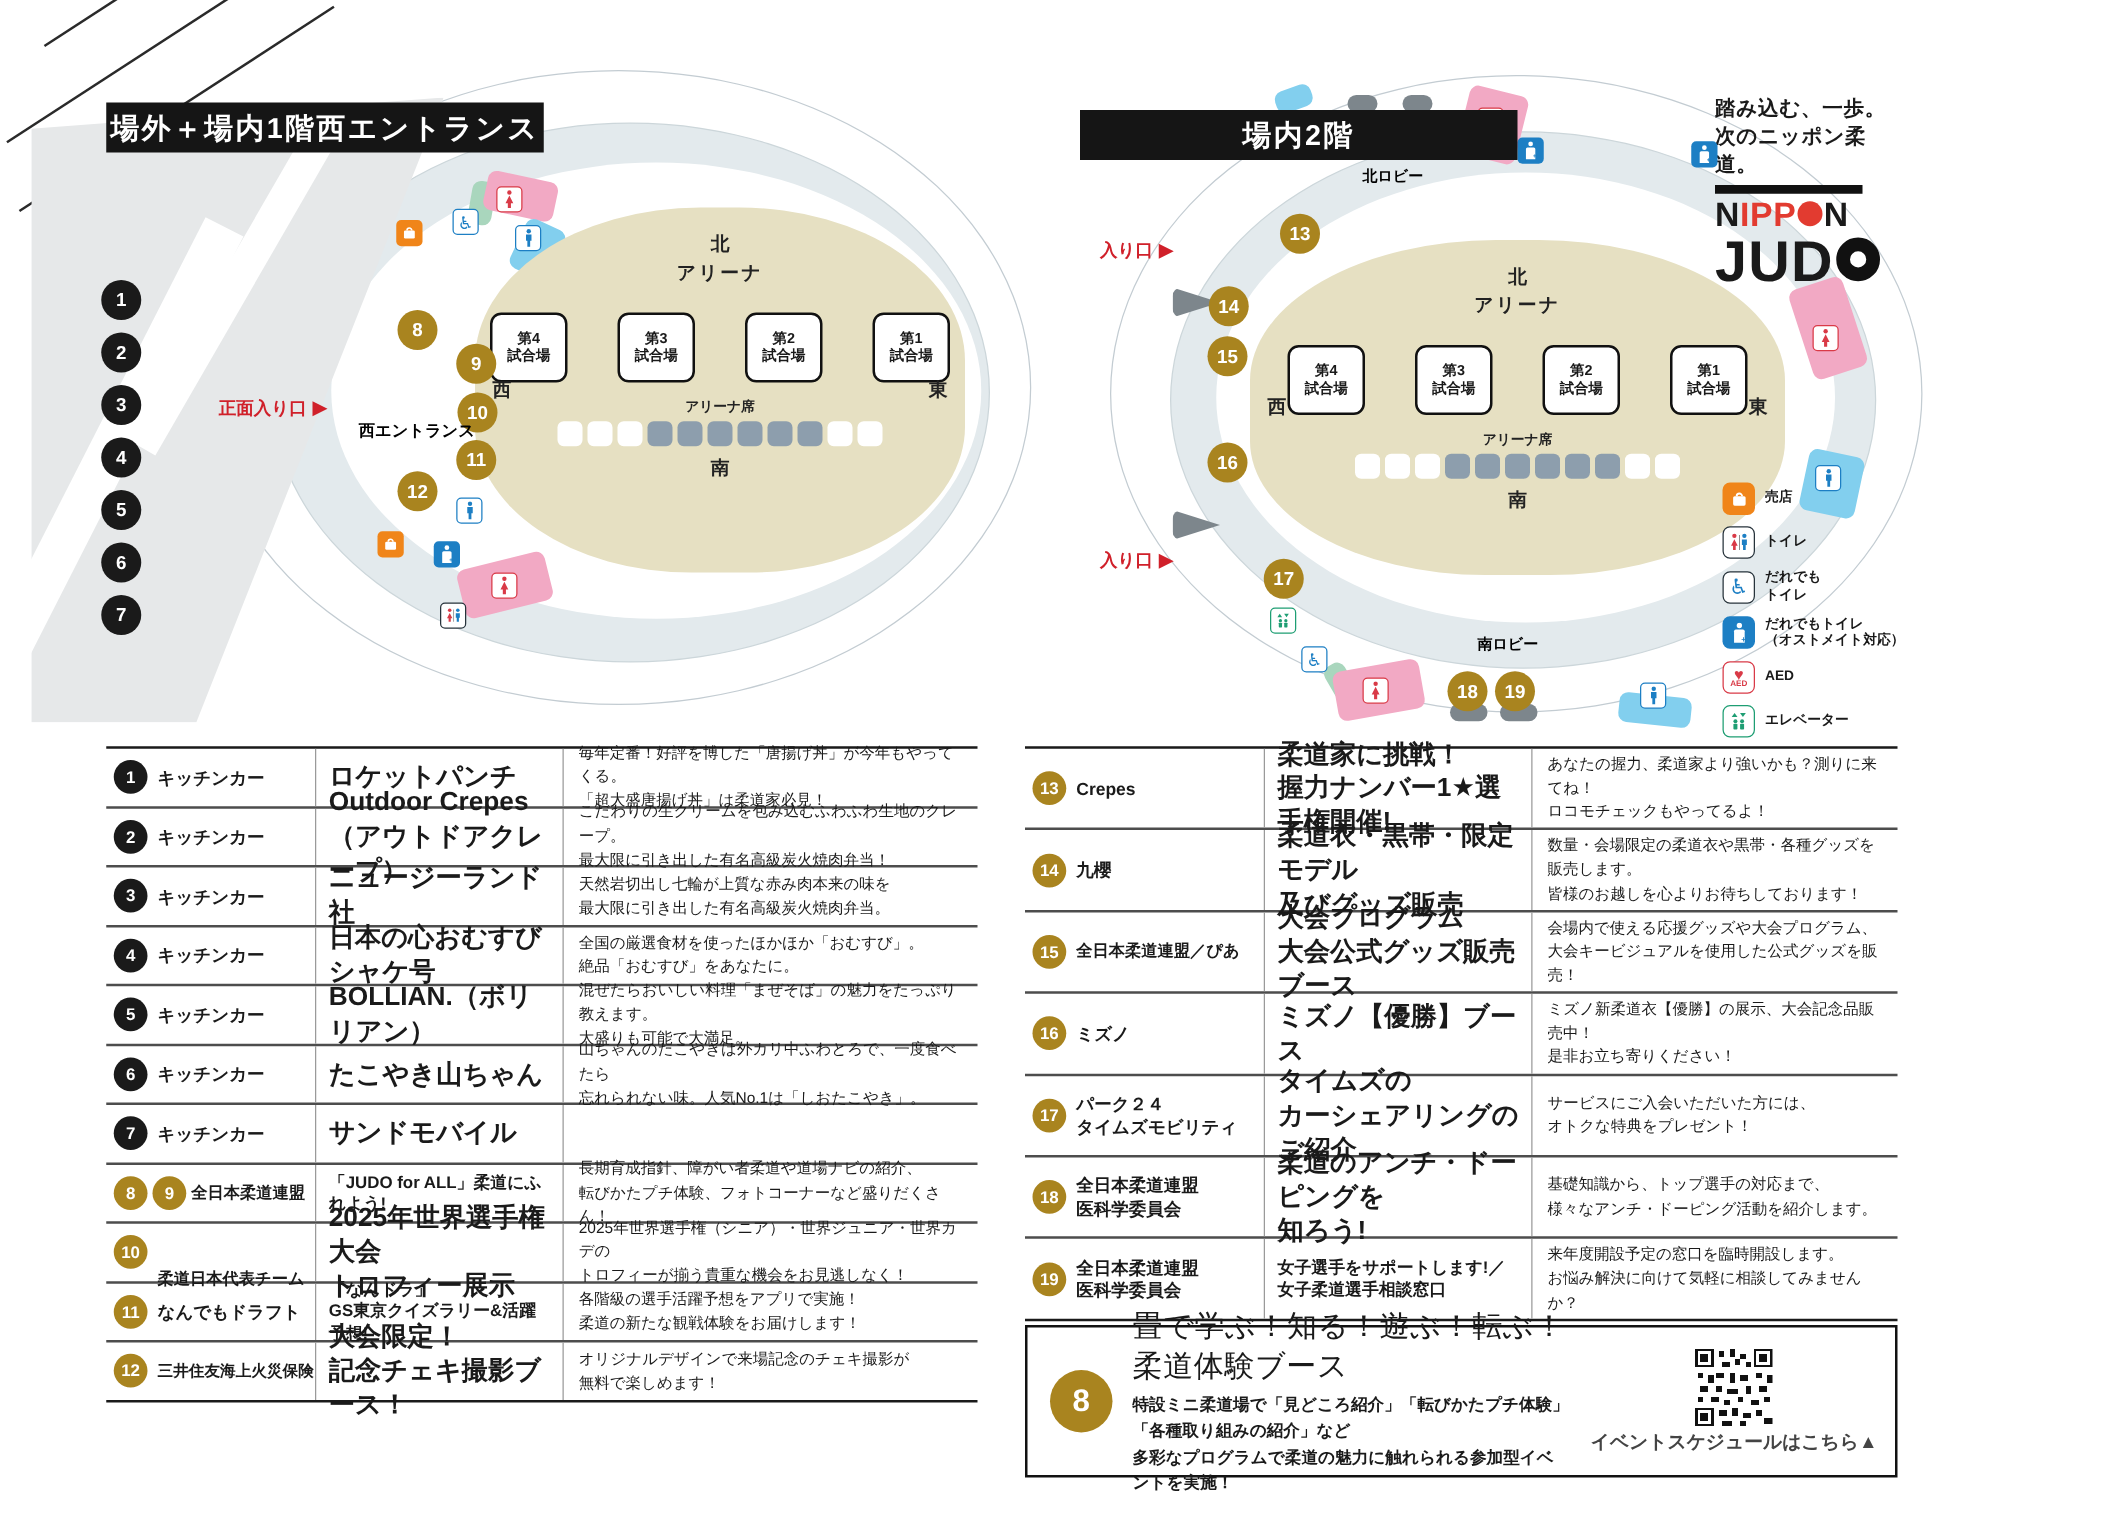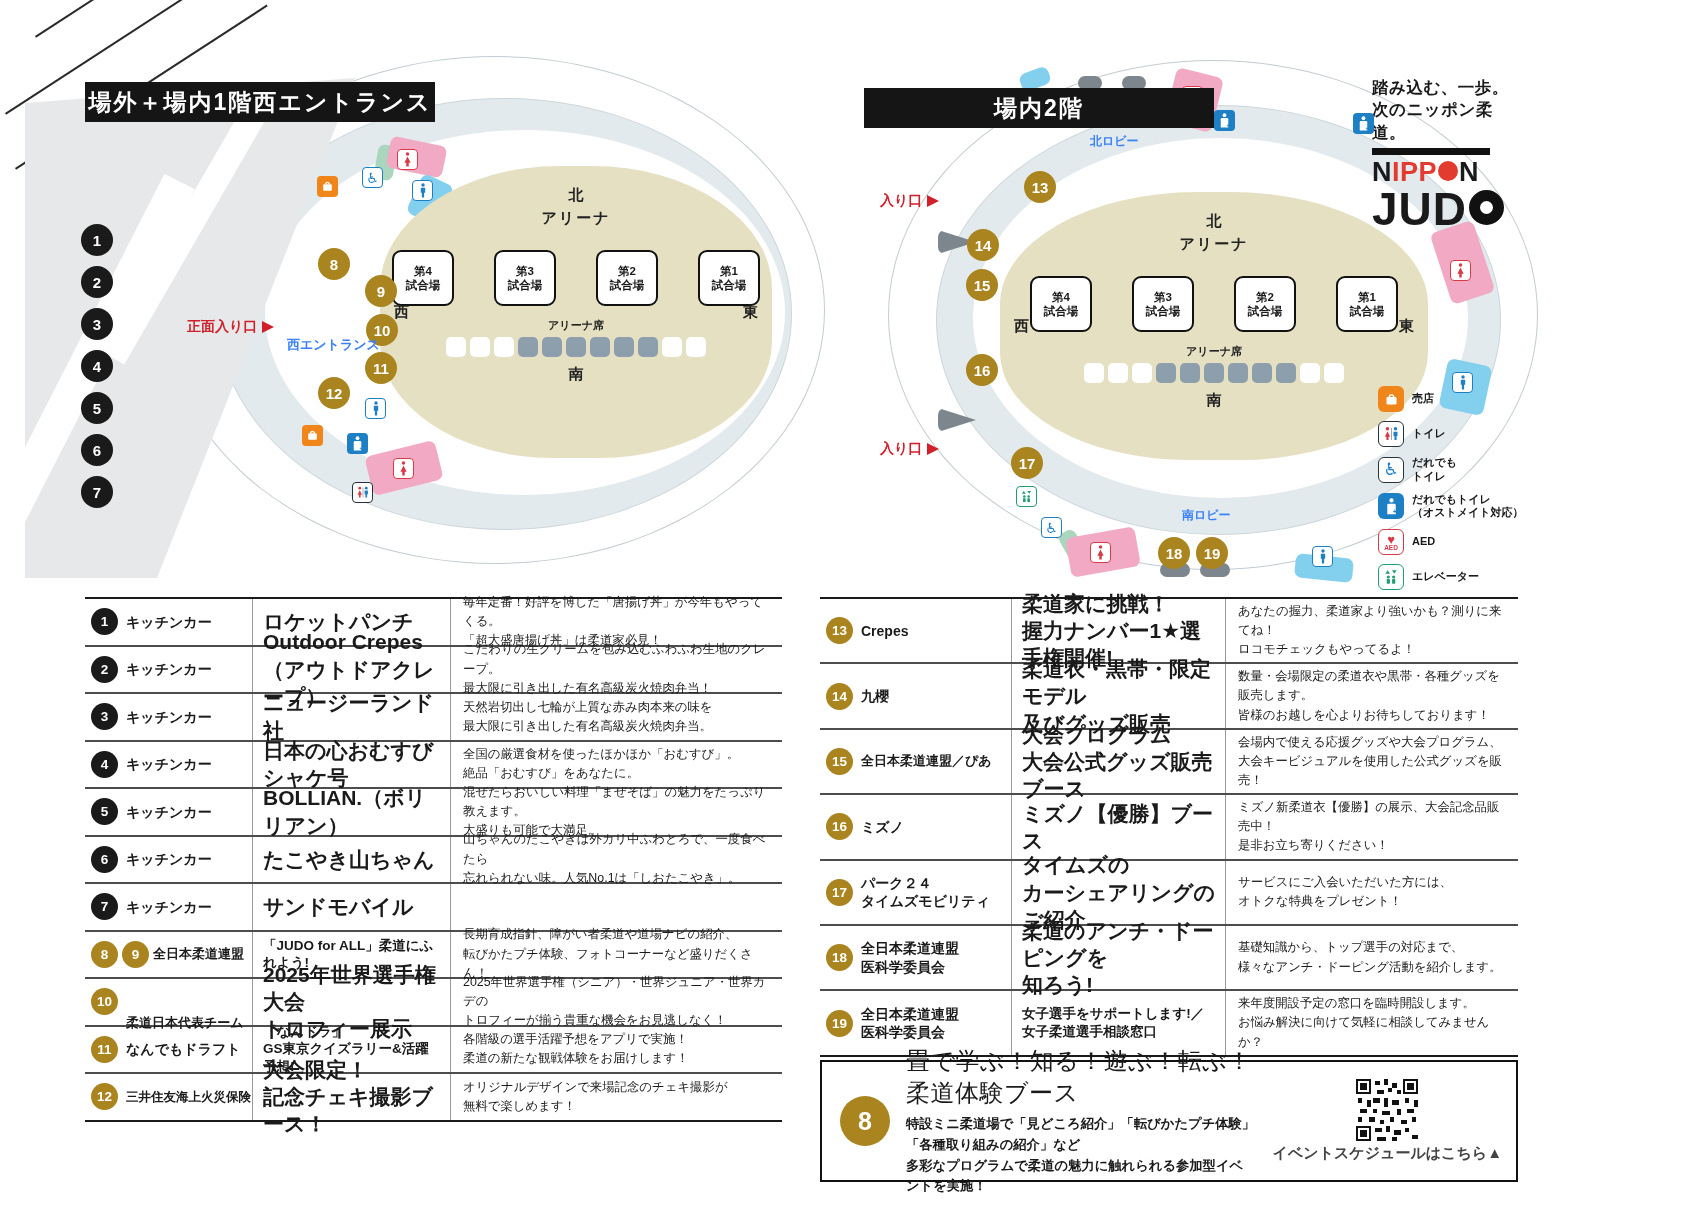--- a/index.html
+++ b/index.html
@@ -30,21 +30,21 @@
   .seat{width:20px;height:20px;border-radius:5px;background:#fff;}
   .seat.g{background:#8d9ead;}
   .marker{position:absolute;width:32px;height:32px;border-radius:50%;color:#fff;font-weight:800;
           font-size:15px;display:flex;align-items:center;justify-content:center;z-index:6;}
   .mk-black{background:#1a1a1a;}
   .mk-gold{background:#a9841f;}
   .redlabel{position:absolute;color:#d0202a;font-weight:800;font-size:14px;display:flex;
             align-items:center;gap:5px;z-index:6;white-space:nowrap;}
   .rarrow{width:0;height:0;border-left:12px solid #d0202a;border-top:6px solid transparent;
           border-bottom:6px solid transparent;display:inline-block;}
-  .maplabel{position:absolute;font-weight:800;font-size:13px;color:#3b82f6;z-index:6;white-space:nowrap;}
+  .maplabel{position:absolute;font-weight:800;font-size:13px;color:#000000;z-index:6;white-space:nowrap;}
   .patch{position:absolute;border-radius:7px;z-index:4;}
   .p-pink{background:#f2a9c4;}
   .p-cyan{background:#82cfee;}
   .p-green{background:#a9d6bd;}
   .p-gray{background:#7d868c;}
   .mi{position:absolute;width:21px;height:21px;background:#fff;border:1.7px solid #27333b;
       border-radius:4px;display:flex;align-items:center;justify-content:center;
       box-sizing:border-box;z-index:6;}
   .mi svg{display:block;}
   .mi.b-red{border-color:#d93a47;}
@@ -166,21 +166,21 @@
     <div class="marker mk-black" style="left:56px;top:332px;">4</div>
     <div class="marker mk-black" style="left:56px;top:374px;">5</div>
     <div class="marker mk-black" style="left:56px;top:416px;">6</div>
     <div class="marker mk-black" style="left:56px;top:458px;">7</div>
     <div class="marker mk-gold" style="left:293px;top:230px;">8</div>
     <div class="marker mk-gold" style="left:340px;top:257px;">9</div>
     <div class="marker mk-gold" style="left:341px;top:296px;">10</div>
     <div class="marker mk-gold" style="left:340px;top:334px;">11</div>
     <div class="marker mk-gold" style="left:293px;top:359px;">12</div>
 
-    <div class="redlabel" style="left:162px;top:300px;">
+    <div class="redlabel" style="left:150px;top:300px;">
       <span>正面入り口</span>
         <span class="rarrow"></span>
     </div>
     <div class="maplabel" style="left:262px;top:318px;">西エントランス</div>
 
     <div class="patch p-green" style="left:351px;top:127px;width:19px;height:35px;transform:rotate(10deg);"></div>
     <div class="patch p-pink" style="left:363px;top:123px;width:57px;height:32px;transform:rotate(12deg);"></div>
     <div class="patch p-cyan" style="left:388px;top:160px;width:34px;height:43px;transform:rotate(25deg);"></div>
     <div class="mi f-orange" style="left:292px;top:158px;">
       <svg width="13" height="13" viewBox="0 0 24 24">

